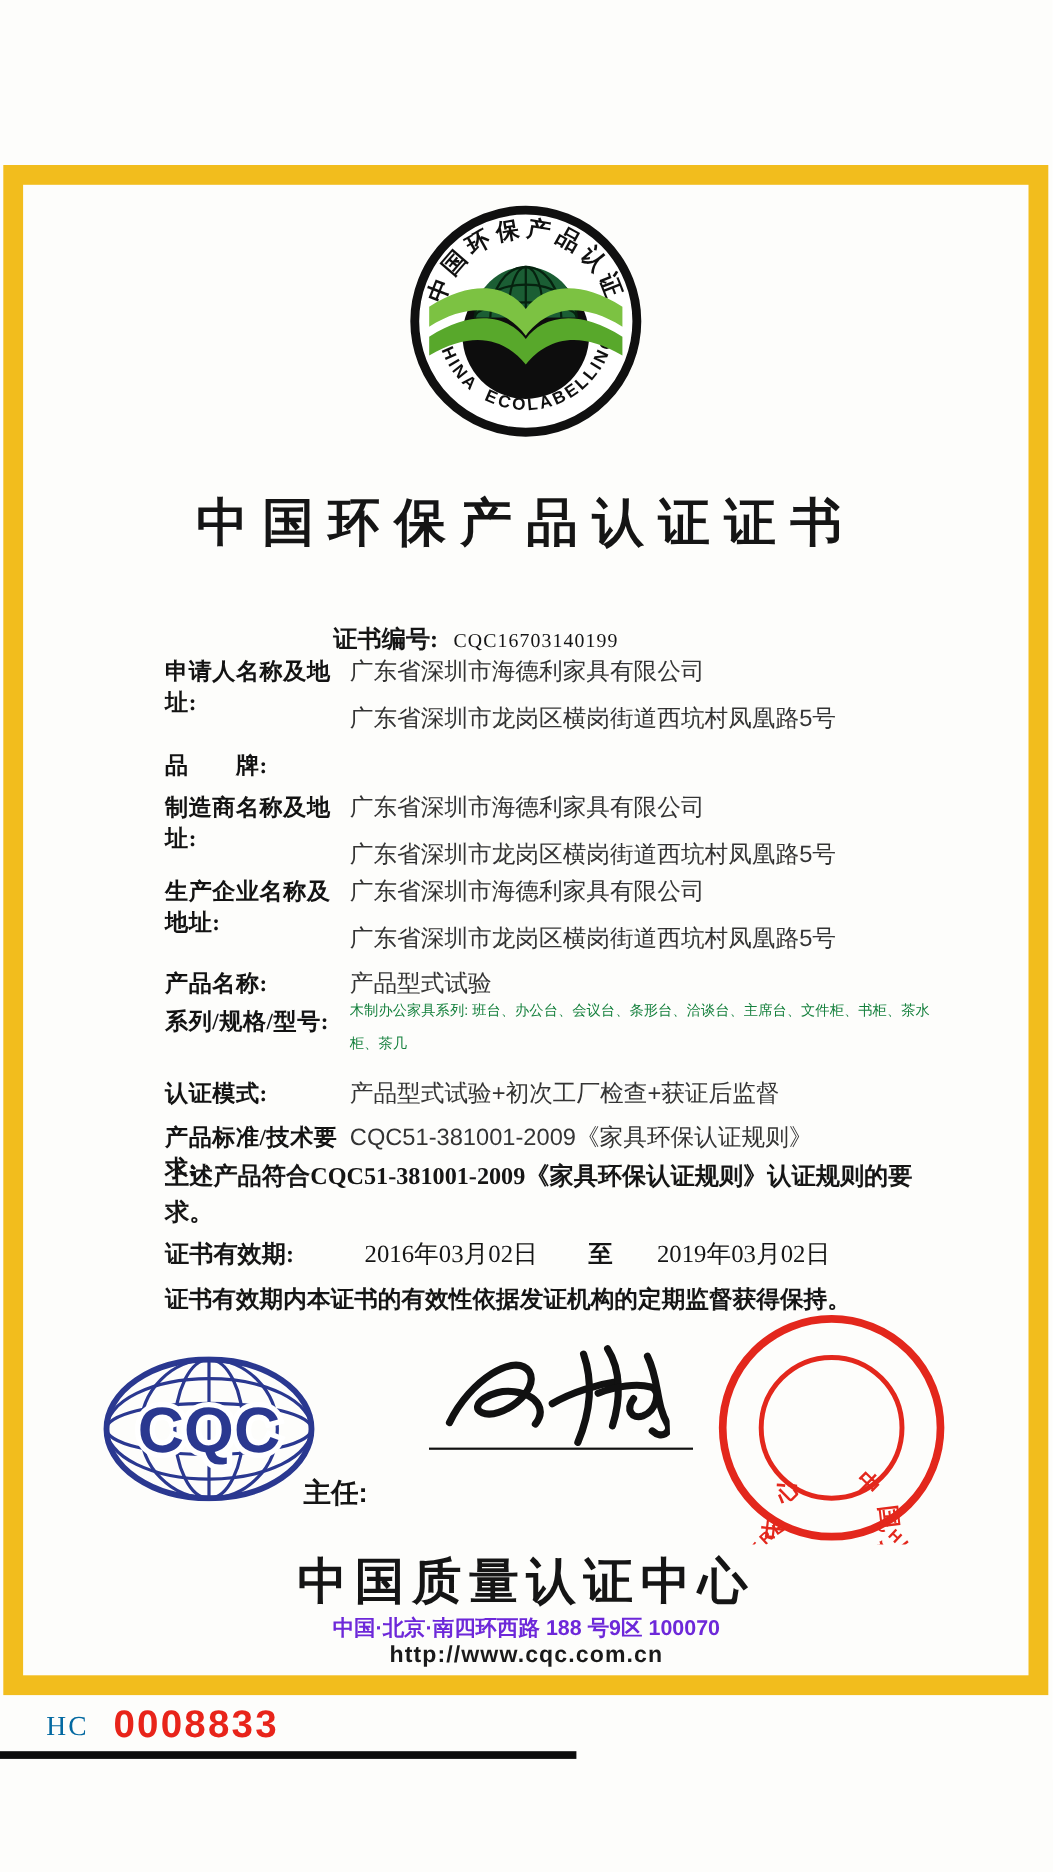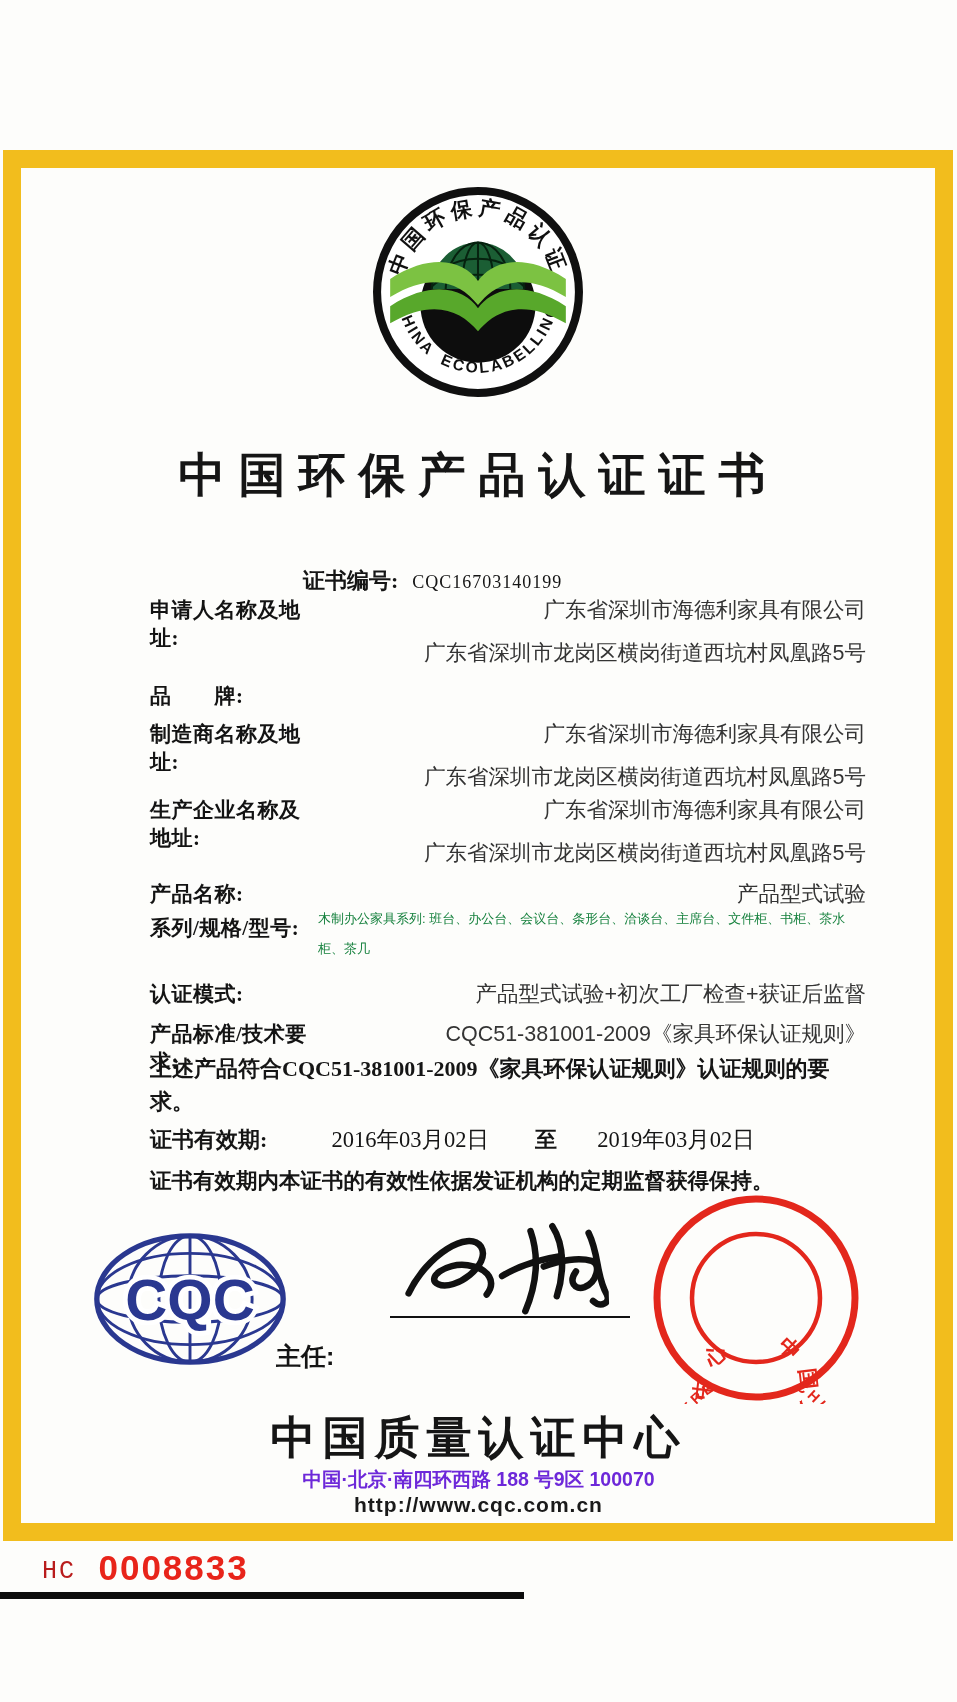--- a/index.html
+++ b/index.html
@@ -20,21 +20,21 @@
   .certno { position:absolute; left:303px; top:566px; font-size:22px; white-space:nowrap; }
   .certno .lbl { font-family:"Liberation Serif", serif; font-weight:700; }
   .certno .val { font-family:"Liberation Serif", serif; font-size:18px; margin-left:14px; letter-spacing:1px; }
 
   .row { position:absolute; left:150px; width:716px; display:flex; }
   .row .lbl {
     width:168px; flex:0 0 168px; font-family:"Liberation Serif", serif;
     font-weight:700; font-size:21px; color:#131313; letter-spacing:0.5px;
   }
   .row .val { flex:1; font-size:21.5px; color:#343434; }
-  .row .val .line { min-height:28px; line-height:28px; margin-bottom:15px;text-align:right; }
+  .row .val .line { min-height:28px; line-height:28px; margin-bottom:15px; }
   .row.series .val { font-size:13px; line-height:30px; color:#15803d; width:500px; }
   .row.series .lbl { padding-top:10px; }
 
   .statement {
     position:absolute; left:150px; top:1052px; width:712px;
     font-family:"Liberation Serif", serif; font-weight:600; font-size:22px; line-height:33px;
   }
   .validity { position:absolute; left:150px; top:1124px; font-size:22px; white-space:nowrap; }
   .validity .lbl { font-family:"Liberation Serif", serif; font-weight:700; }
   .validity .date { font-family:"Liberation Serif", serif; font-size:22.5px; }
@@ -57,21 +57,21 @@
   .org-address {
     position:absolute; left:0; right:0; top:1466px; text-align:center;
     font-size:19.5px; font-weight:700; color:#6d28d9;
   }
   .org-url {
     position:absolute; left:0; right:0; top:1493px; text-align:center;
     font-size:21px; font-weight:700; letter-spacing:1px; color:#1a1a1a;
   }
   .serial { position:absolute; left:42px; top:1548px; white-space:nowrap; }
   .serial .pfx {
-    font-family:Liberation Mono, monospace; font-size:25px; color:#b91c1c; letter-spacing:2px;
+    font-family:Liberation Serif, serif; font-size:25px; color:#0369a1; letter-spacing:2px;
   }
   .serial .num {
     font-family:Liberation Sans, sans-serif; font-size:35px; font-weight:700;
     color:var(--serial_red, #E8241A); letter-spacing:2px; margin-left:18px; vertical-align:-2px;
   }
   .scan-strip { position:absolute; left:0; top:1592px; width:524px; height:7px; background:#0c0c0c; }
 
   svg text { font-family:"Liberation Sans", sans-serif; }
 </style>
 </head>

